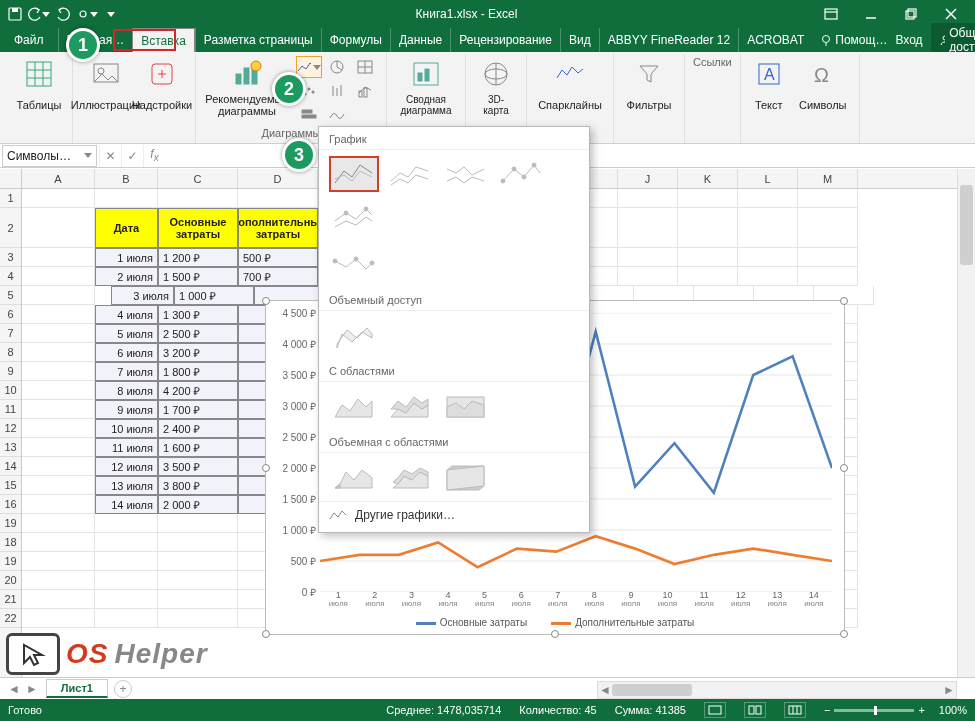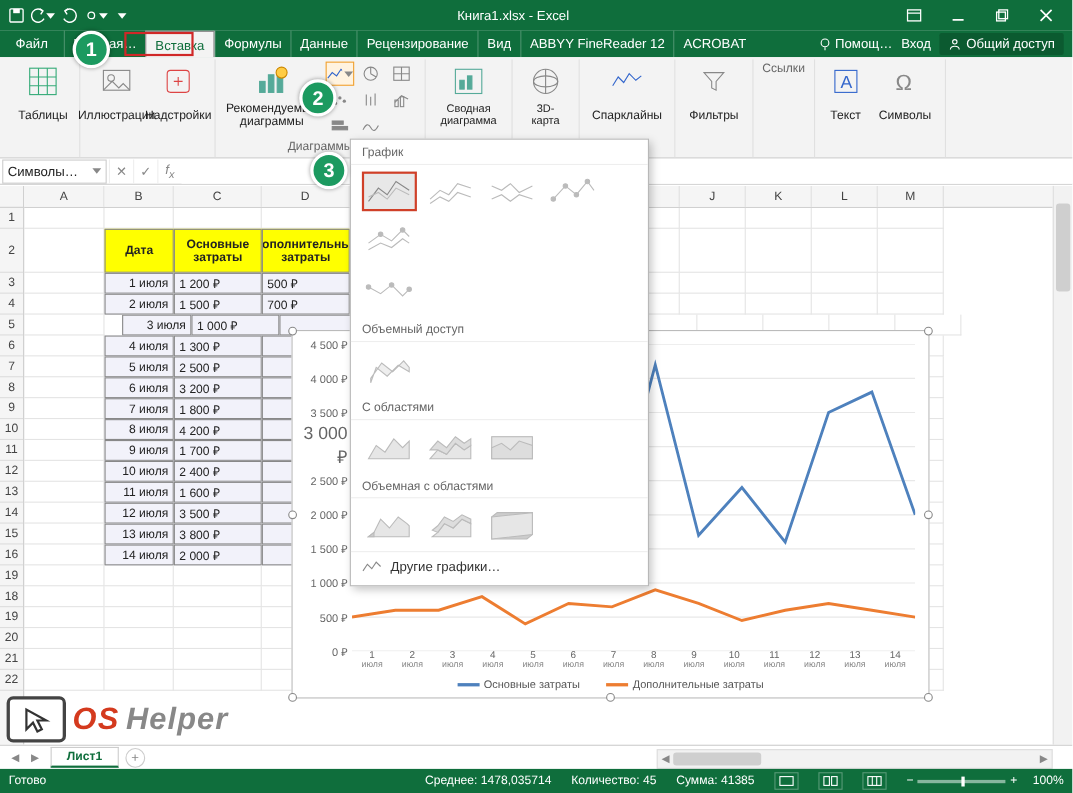--- a/index.html
+++ b/index.html
@@ -161,20 +161,21 @@
         </svg>
       </div>
   </div>
 </div>
 
 <div class="tabrow">
   <div class="file">Файл</div>
   <div id="tabs-holder" style="display:flex;">
       <div class="tab">Главная…</div>
       <div class="tab active">Вставка</div>
+      <div class="tab">Разметка страницы</div>
       <div class="tab">Формулы</div>
       <div class="tab">Данные</div>
       <div class="tab">Рецензирование</div>
       <div class="tab">Вид</div>
       <div class="tab">ABBYY FineReader 12</div>
       <div class="tab">ACROBAT</div>
     </div>
   <div class="right">
     <span style="display:flex;gap:3px;align-items:center;">
         <svg width="12" height="12" stroke="#fff" fill="none">
@@ -920,21 +921,21 @@
   <div class="handle" style="bottom:-4px;left:-4px"></div>
     <div class="handle" style="bottom:-4px;left:50%;margin-left:-4px"></div>
     <div class="handle" style="bottom:-4px;right:-4px"></div>
   <div id="ylabels" style="position:absolute;top:12px;bottom:42px;left:4px;width:48px;">
       <div class="ylabel" style="position: absolute; right: 2px; text-align: right; width: 46px; font-size: 10px; color: rgb(102, 102, 102); bottom: 0%; transform: translateY(50%);">0 ₽</div>
       <div class="ylabel" style="position: absolute; right: 2px; text-align: right; width: 46px; font-size: 10px; color: rgb(102, 102, 102); bottom: 11.1111%; transform: translateY(50%);">500 ₽</div>
       <div class="ylabel" style="position: absolute; right: 2px; text-align: right; width: 46px; font-size: 10px; color: rgb(102, 102, 102); bottom: 22.2222%; transform: translateY(50%);">1 000 ₽</div>
       <div class="ylabel" style="position: absolute; right: 2px; text-align: right; width: 46px; font-size: 10px; color: rgb(102, 102, 102); bottom: 33.3333%; transform: translateY(50%);">1 500 ₽</div>
       <div class="ylabel" style="position: absolute; right: 2px; text-align: right; width: 46px; font-size: 10px; color: rgb(102, 102, 102); bottom: 44.4444%; transform: translateY(50%);">2 000 ₽</div>
       <div class="ylabel" style="position: absolute; right: 2px; text-align: right; width: 46px; font-size: 10px; color: rgb(102, 102, 102); bottom: 55.5556%; transform: translateY(50%);">2 500 ₽</div>
-      <div class="ylabel" style="position: absolute; right: 2px; text-align: right; width: 46px; font-size: 16px; color: rgb(102, 102, 102); bottom: 66.6667%; transform: translateY(50%);">3 000 ₽</div>
+      <div class="ylabel" style="position: absolute; right: 2px; text-align: right; width: 46px; font-size: 10px; color: rgb(102, 102, 102); bottom: 66.6667%; transform: translateY(50%);">3 000 ₽</div>
       <div class="ylabel" style="position: absolute; right: 2px; text-align: right; width: 46px; font-size: 10px; color: rgb(102, 102, 102); bottom: 77.7778%; transform: translateY(50%);">3 500 ₽</div>
       <div class="ylabel" style="position: absolute; right: 2px; text-align: right; width: 46px; font-size: 10px; color: rgb(102, 102, 102); bottom: 88.8889%; transform: translateY(50%);">4 000 ₽</div>
       <div class="ylabel" style="position: absolute; right: 2px; text-align: right; width: 46px; font-size: 10px; color: rgb(102, 102, 102); bottom: 100%; transform: translateY(50%);">4 500 ₽</div>
     </div>
   <div class="plot"><svg id="plotsvg" viewBox="0 0 500 260" preserveAspectRatio="none">
         <line x1="0" x2="500" y1="260" y2="260" stroke="#e8e8e8"></line>
         <line x1="0" x2="500" y1="231.11111111111111" y2="231.11111111111111" stroke="#e8e8e8"></line>
         <line x1="0" x2="500" y1="202.22222222222223" y2="202.22222222222223" stroke="#e8e8e8"></line>
         <line x1="0" x2="500" y1="173.33333333333334" y2="173.33333333333334" stroke="#e8e8e8"></line>
         <line x1="0" x2="500" y1="144.44444444444446" y2="144.44444444444446" stroke="#e8e8e8"></line>

